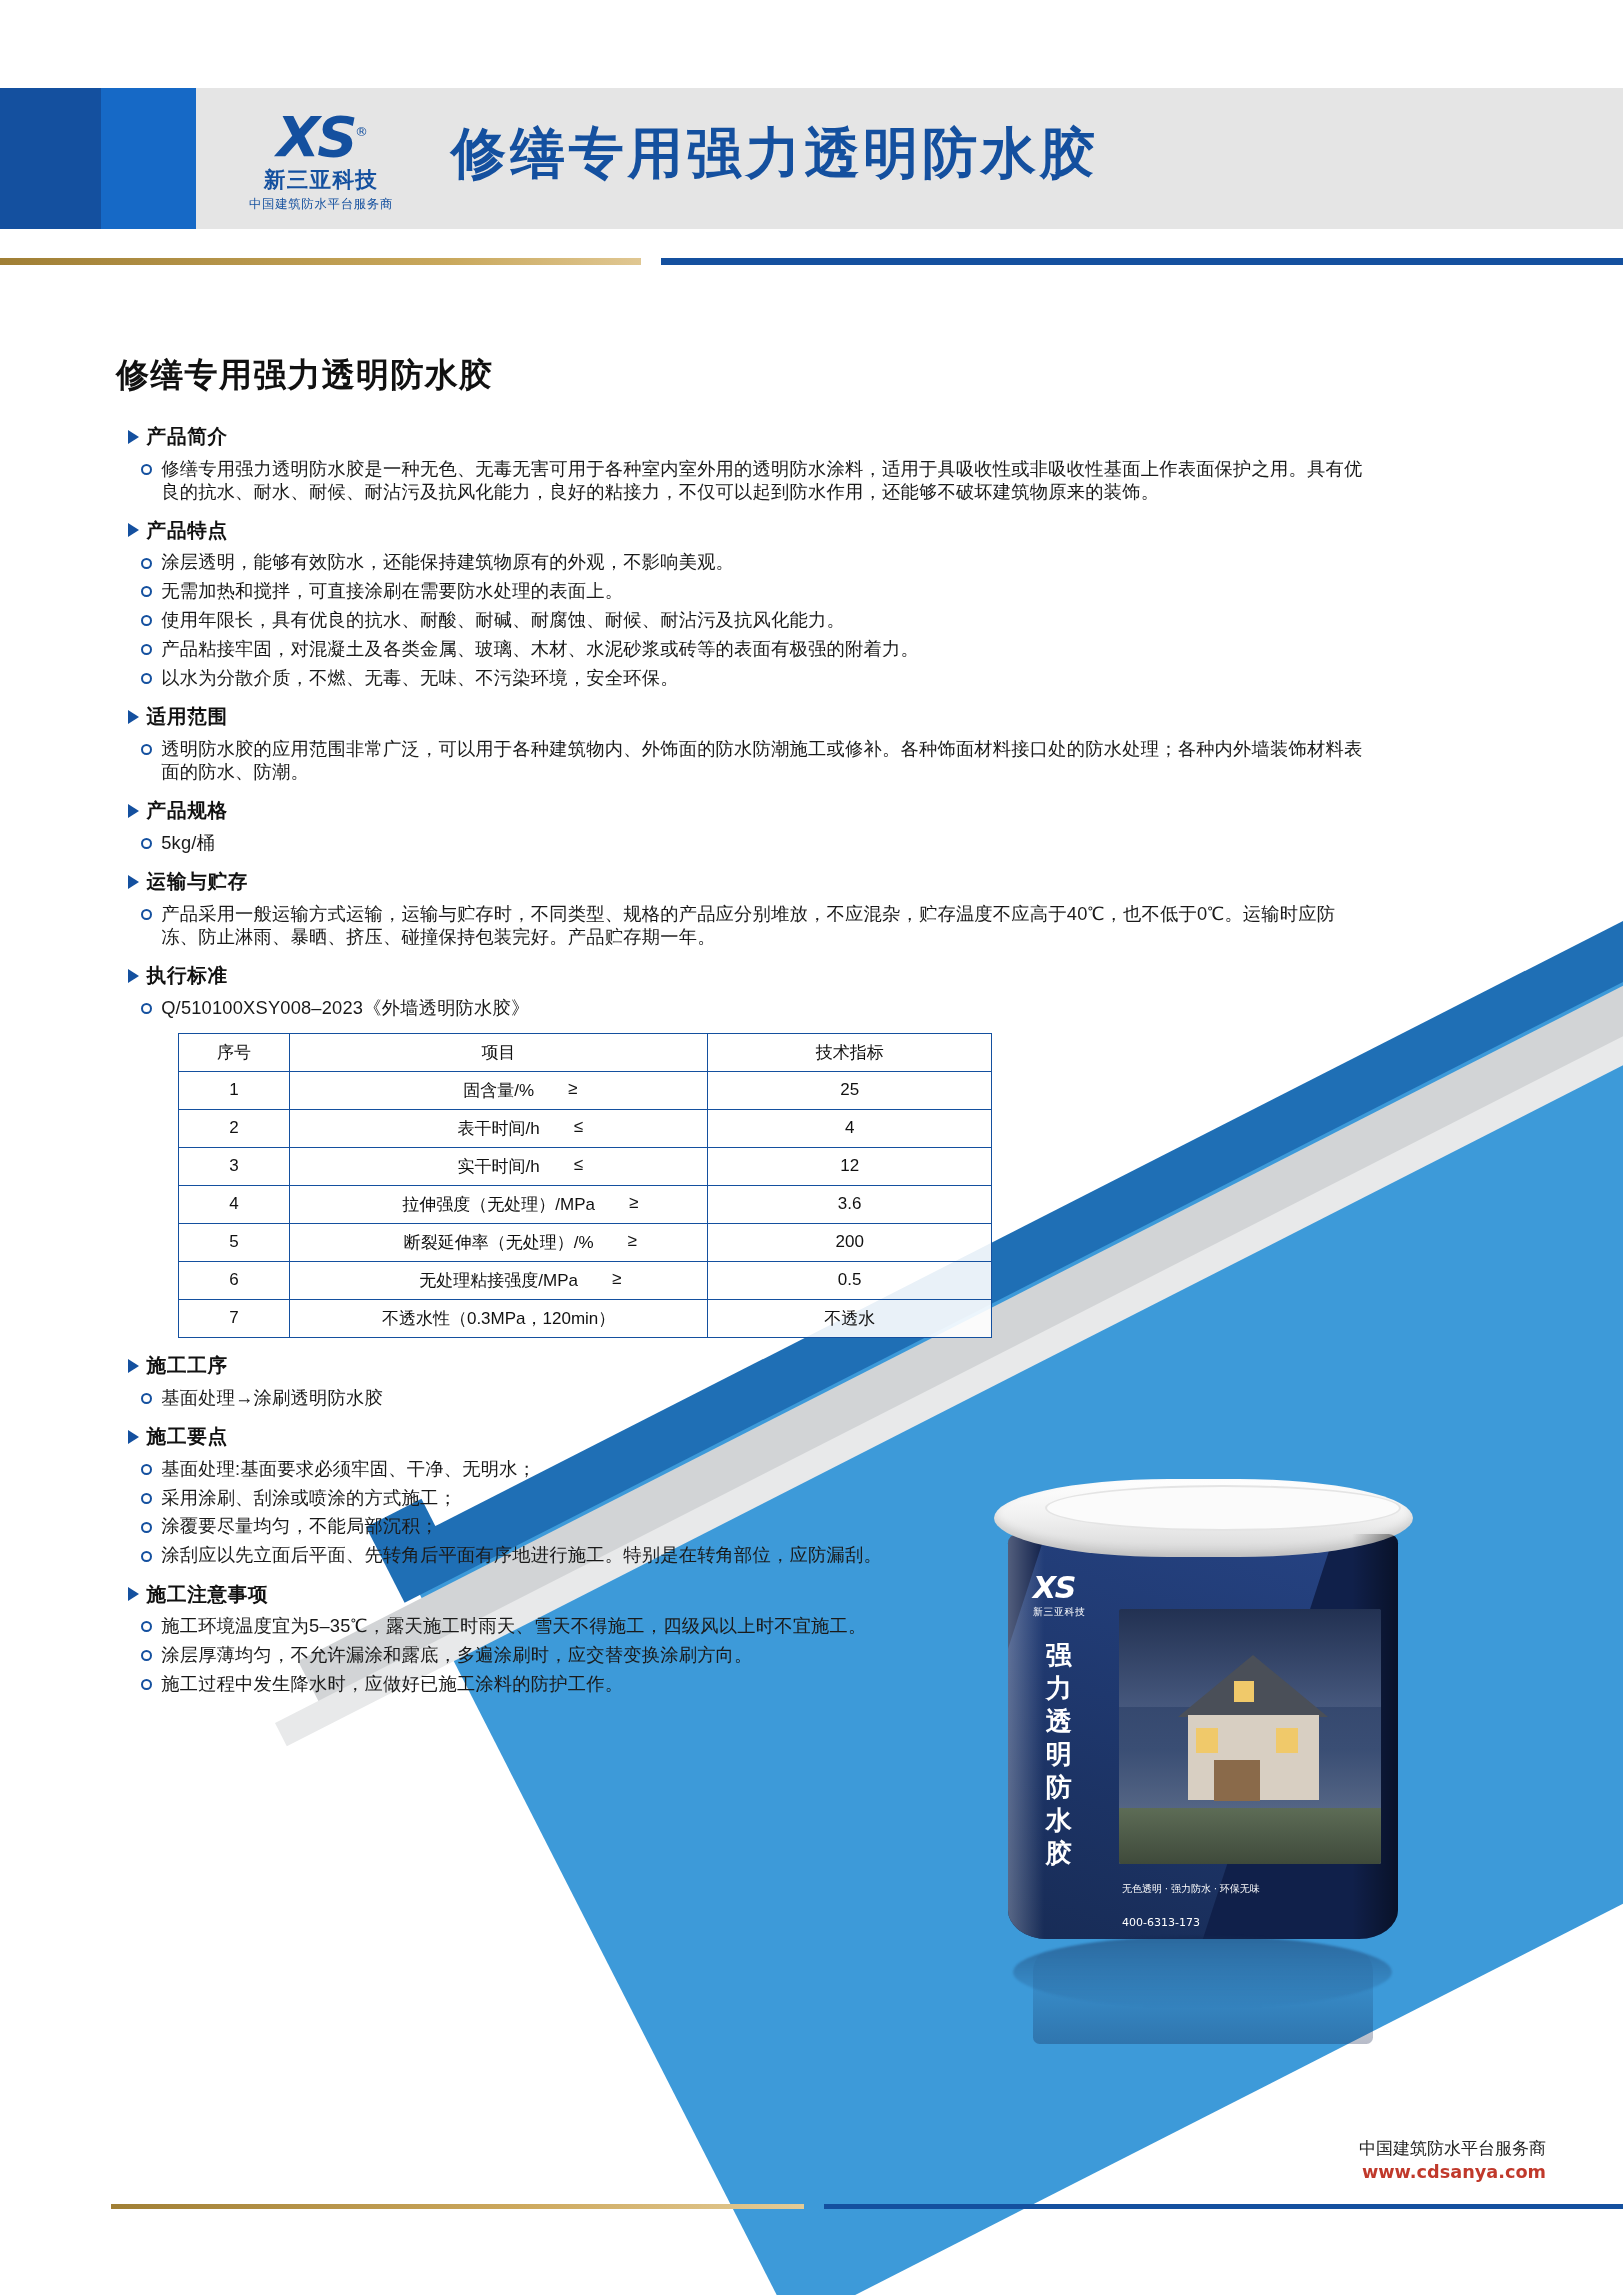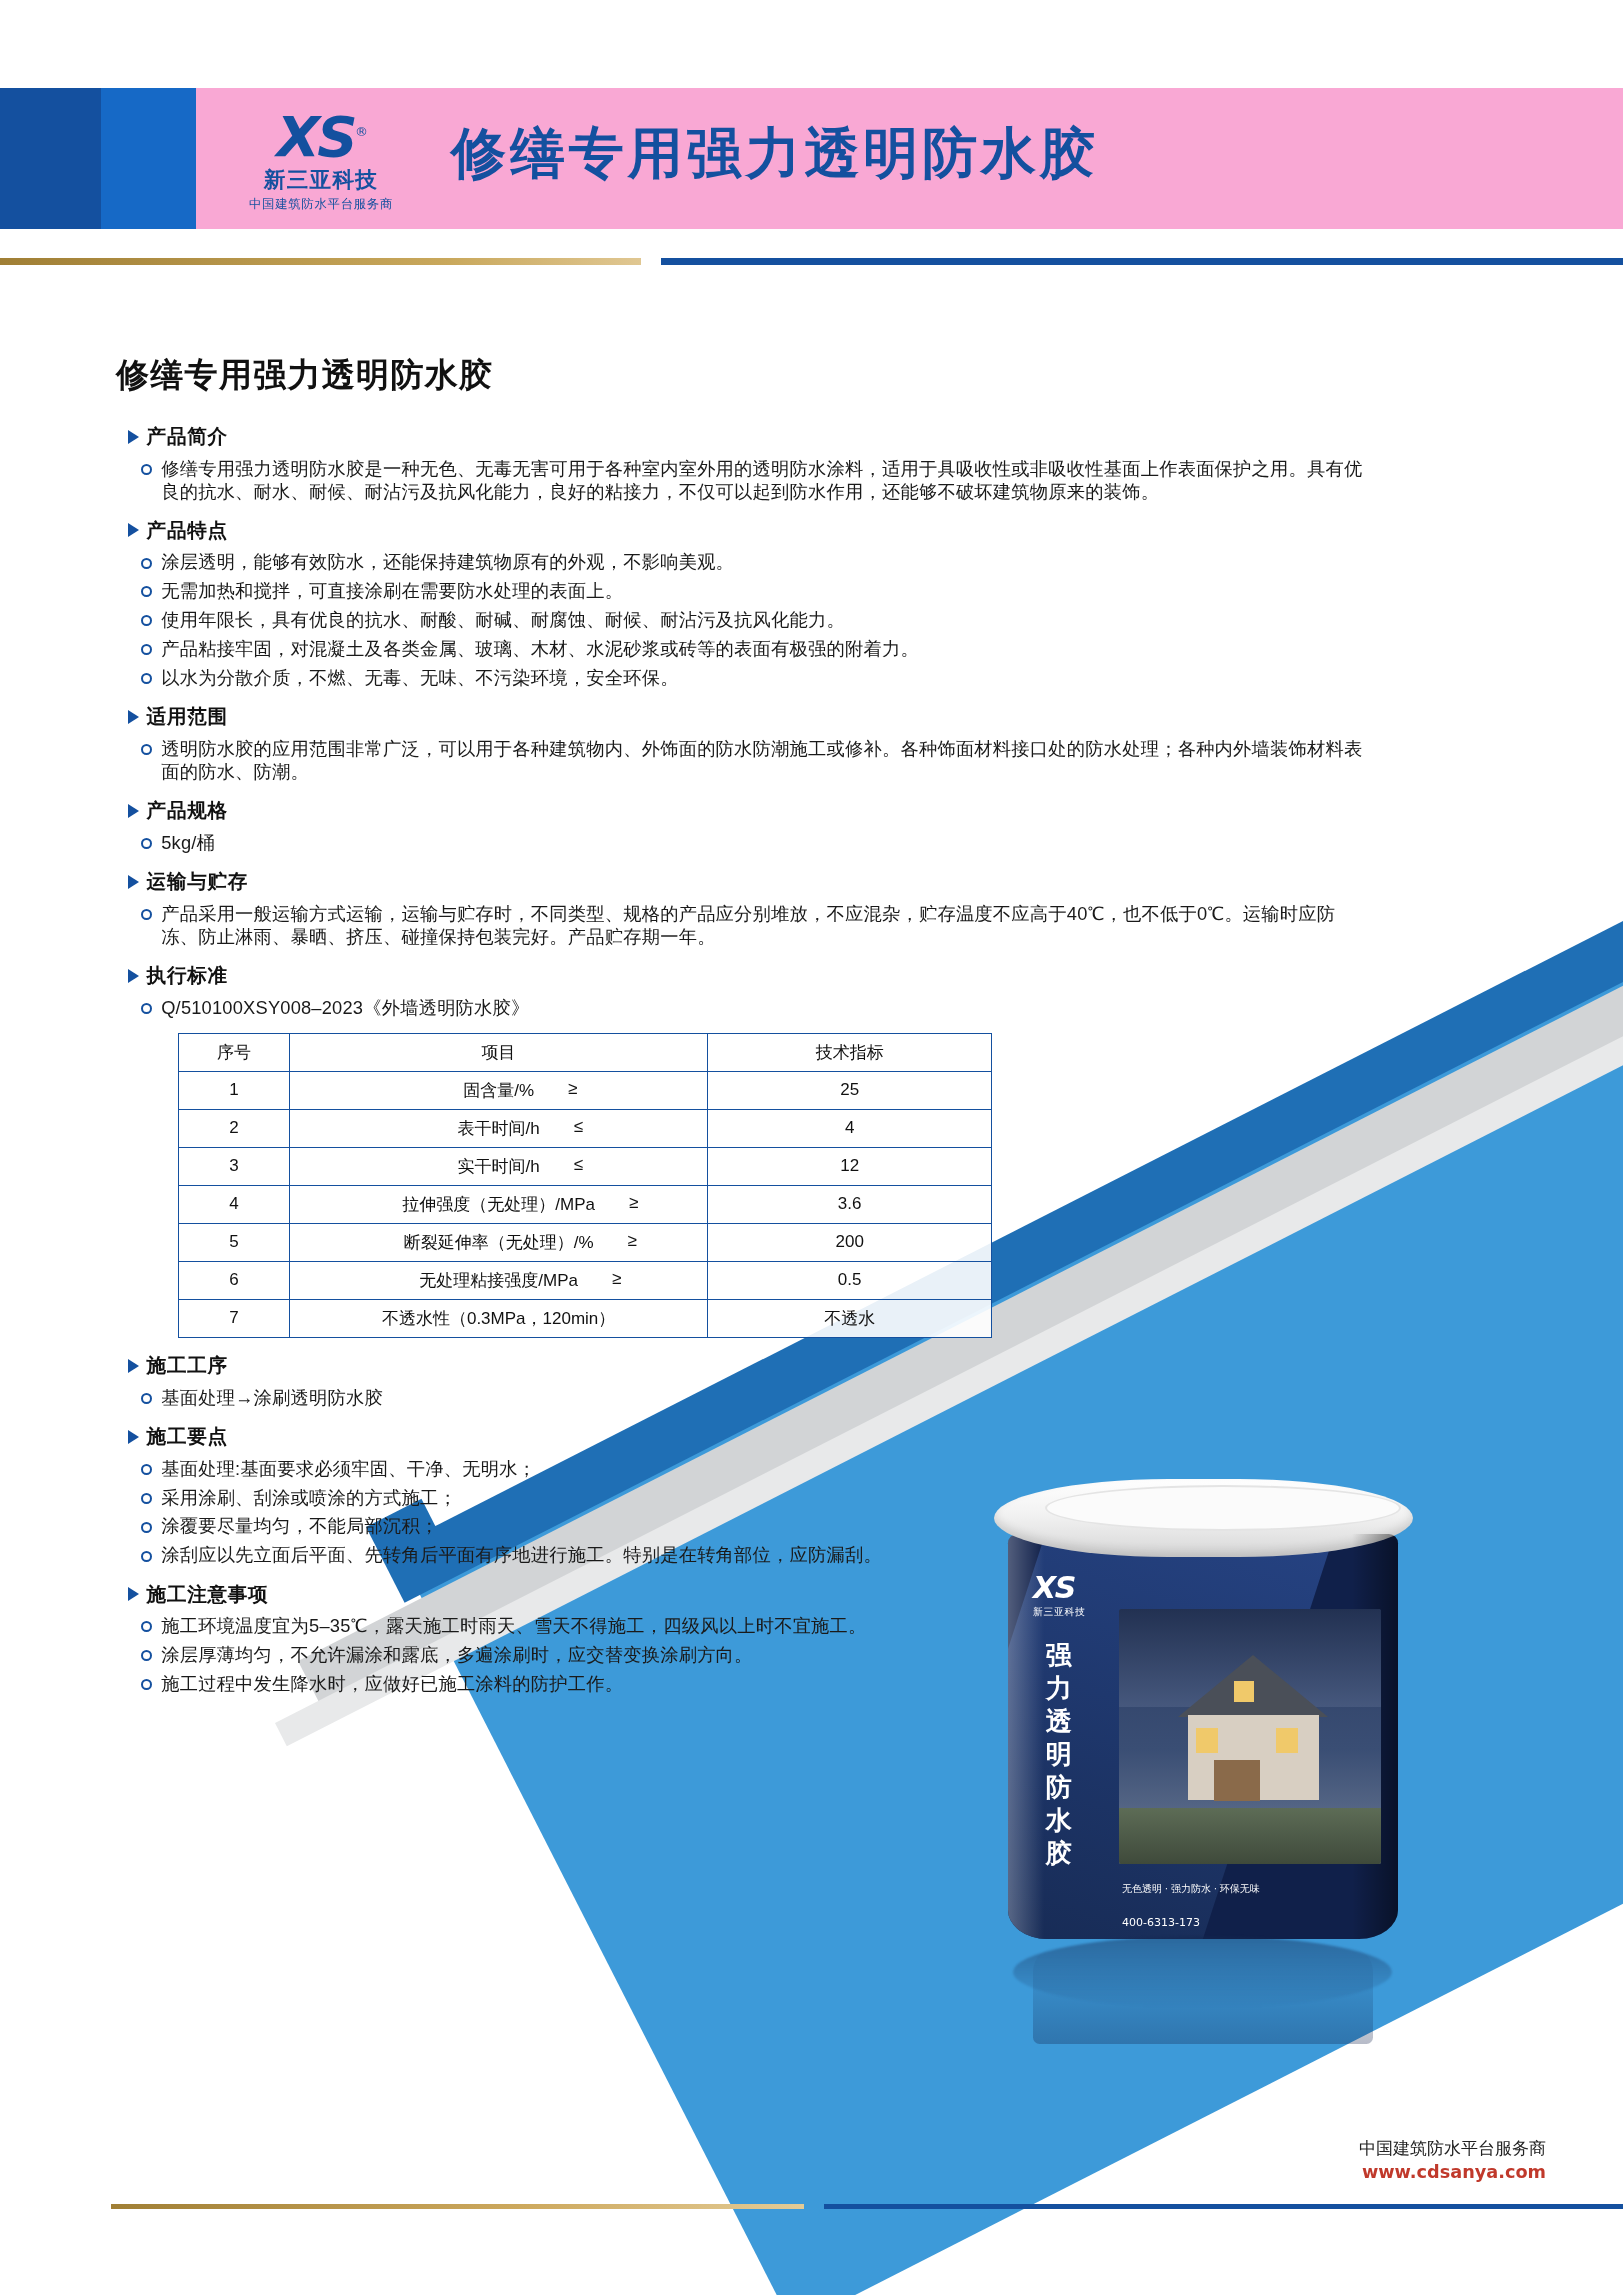--- a/index.html
+++ b/index.html
@@ -12,21 +12,21 @@
     color: #1a1a1a;
     position: relative;
     overflow: hidden;
   }
 
   
   .header {
     position: absolute;
     left: 0; top: 88px;
     width: 1624px; height: 141px;
-    background: #f9a8d4;
+    background: #e5e5e5;
   }
   .header-blue-block {
     position: absolute; left: 0; top: 0;
     width: 196px; height: 141px;
     background: #14509f;
   }
   .header-blue-block2 {
     position: absolute; left: 101px; top: 0;
     width: 95px; height: 141px;
     background: #1669c6;

